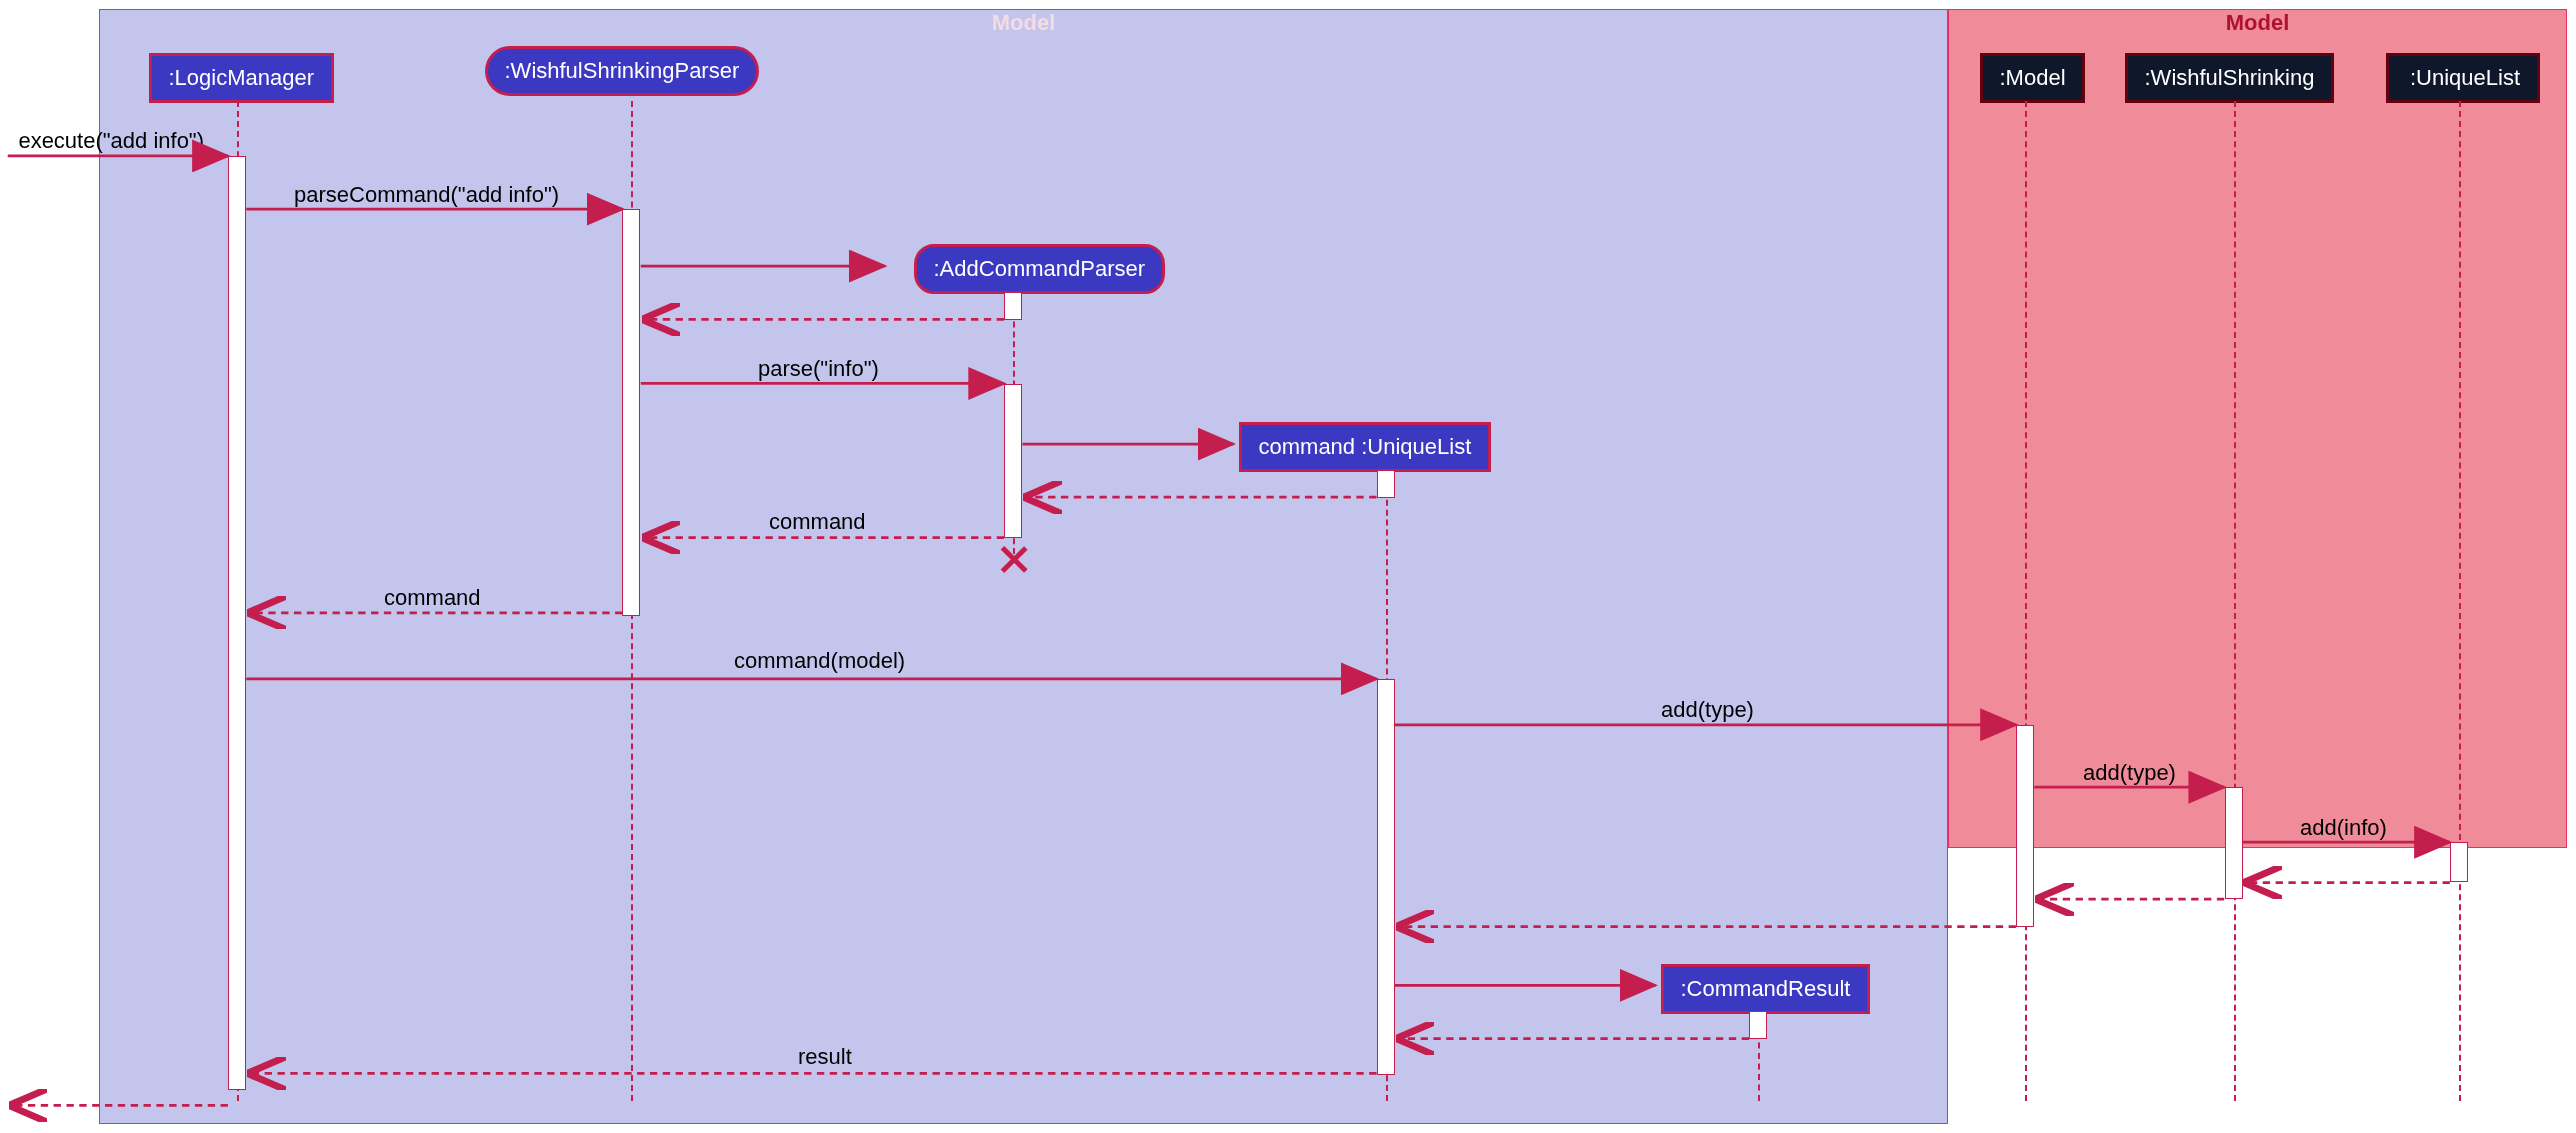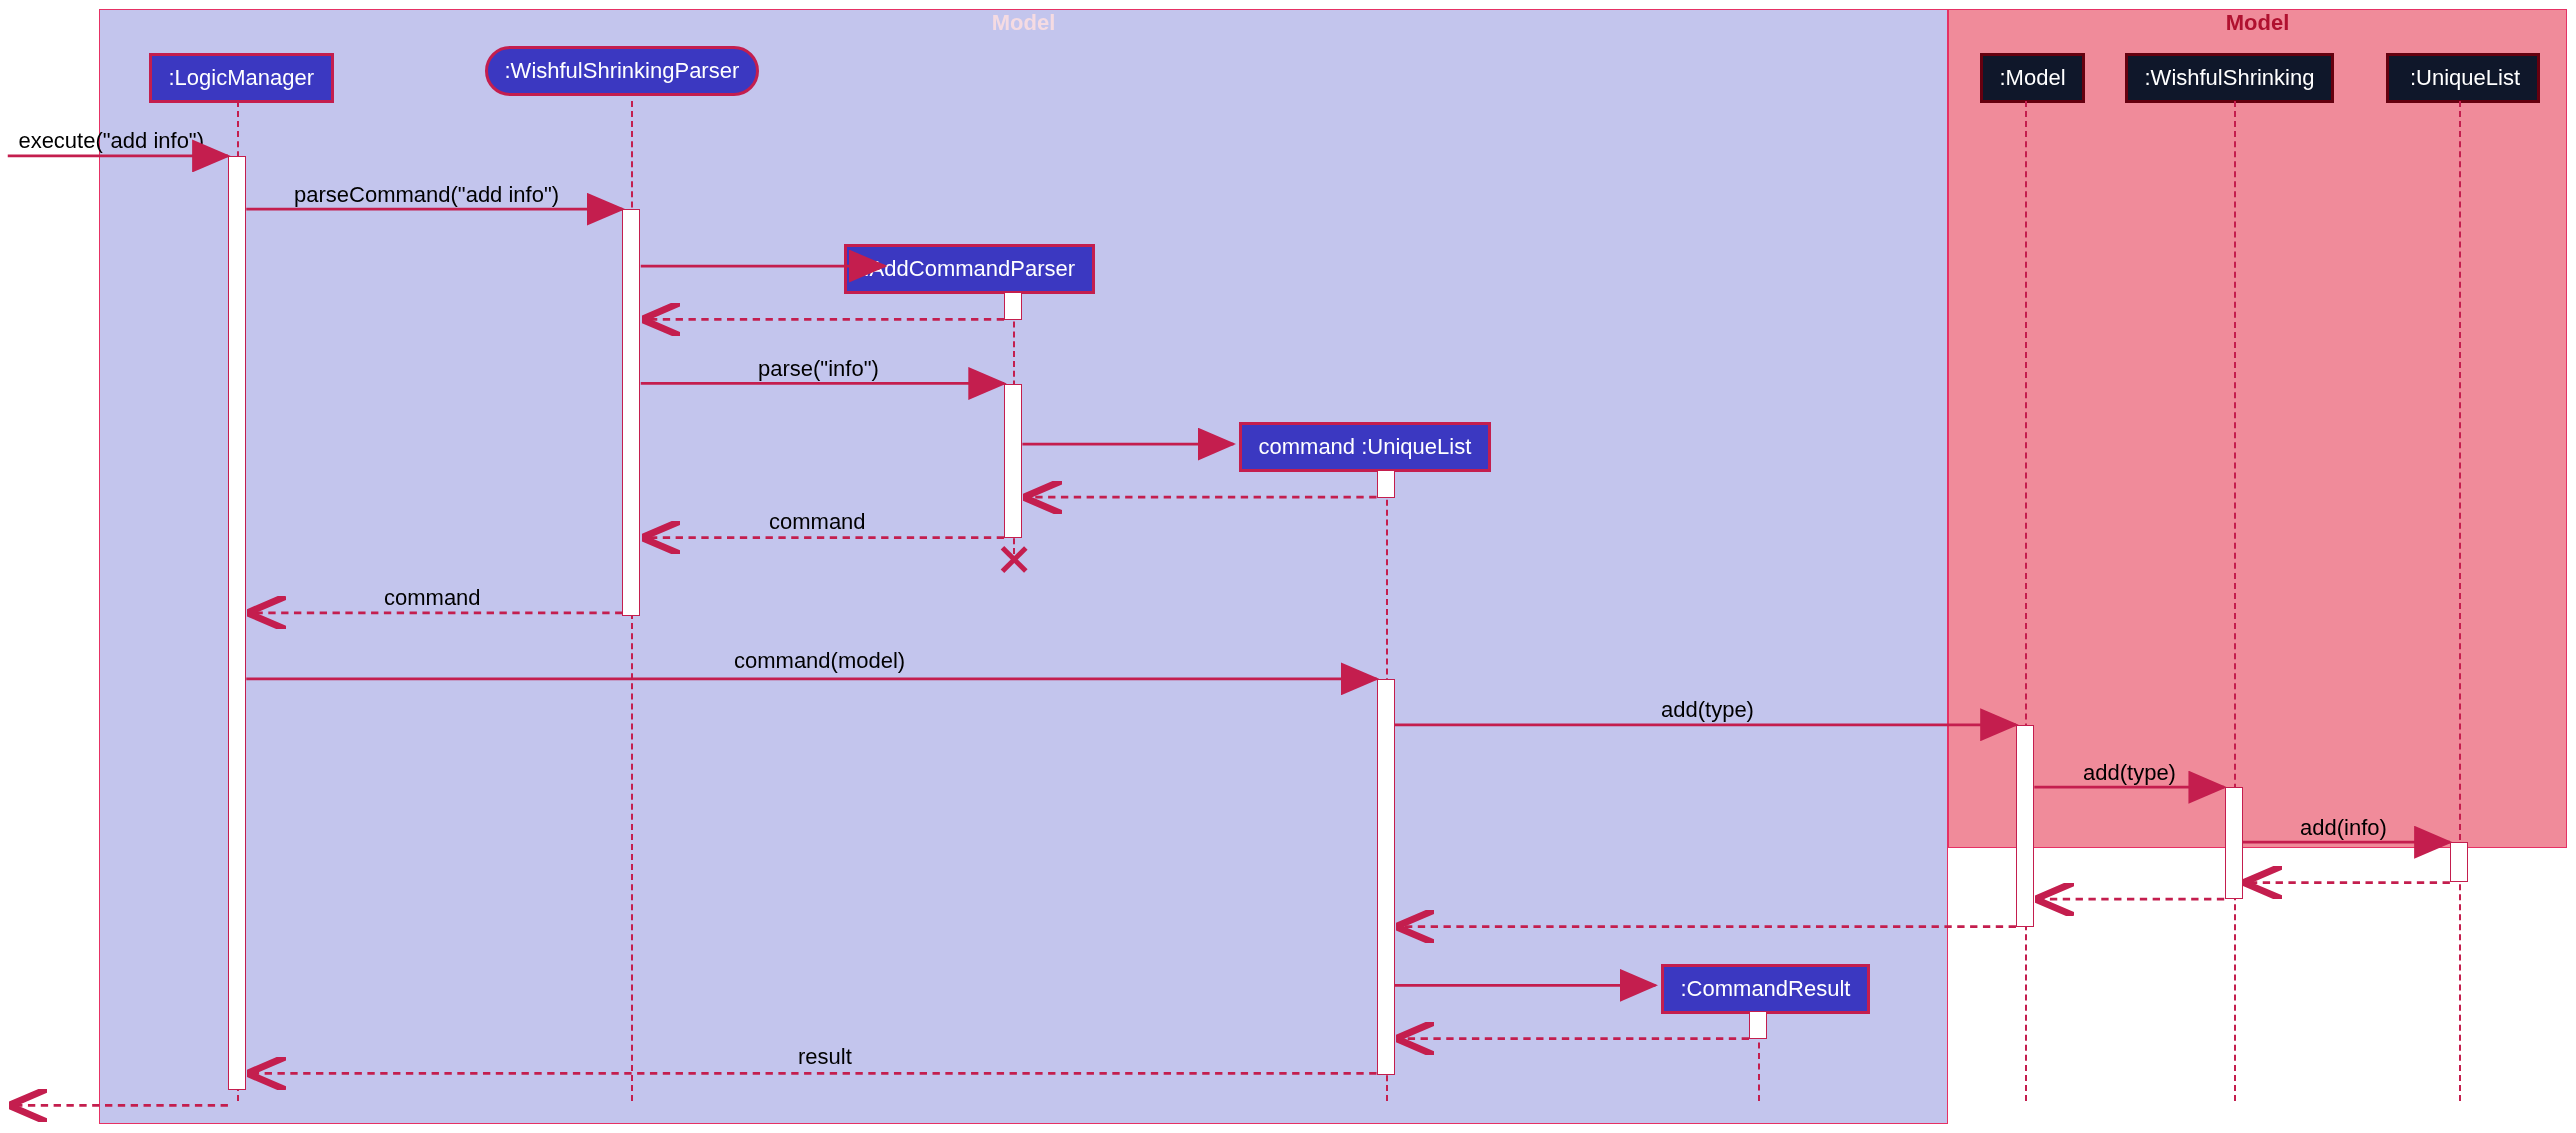--- a/index.html
+++ b/index.html
@@ -116,21 +116,21 @@
 <div class="frame frame-model">
   <div class="frame-title">Model</div>
 </div>
 
 <div class="participant-box participant-logic" style="left:149px; top:53px;">:LogicManager</div>
 <div class="participant-box participant-logic" style="left:485px; top:46px;border-radius:25px;">:WishfulShrinkingParser</div>
 <div class="participant-box participant-model" style="left:1980px; top:53px;">:Model</div>
 <div class="participant-box participant-model" style="left:2125px; top:53px;">:WishfulShrinking</div>
 <div class="participant-box participant-model" style="left:2386px; top:53px;padding-left:21px;">:UniqueList</div>
 
-<div class="participant-box participant-logic" style="left:844px; top:244px;">:AddCommandParser</div>
+<div class="participant-box participant-logic" style="left:914px; top:244px;border-radius:20px;">:AddCommandParser</div>
 <div class="participant-box participant-logic" style="left:1239px; top:422px;">command :UniqueList</div>
 <div class="participant-box participant-logic" style="left:1661px; top:964px;">:CommandResult</div>
 
 <div class="lifeline" style="left:237px; top:101px; height:1000px;"></div>
 <div class="lifeline" style="left:631px; top:101px; height:1000px;"></div>
 <div class="lifeline" style="left:1013px; top:292px; height:262px;"></div>
 <div class="lifeline" style="left:1386px; top:470px; height:631px;"></div>
 <div class="lifeline" style="left:1758px; top:1011px; height:90px;"></div>
 <div class="lifeline" style="left:2025px; top:101px; height:1000px;"></div>
 <div class="lifeline" style="left:2234px; top:101px; height:1000px;"></div>

